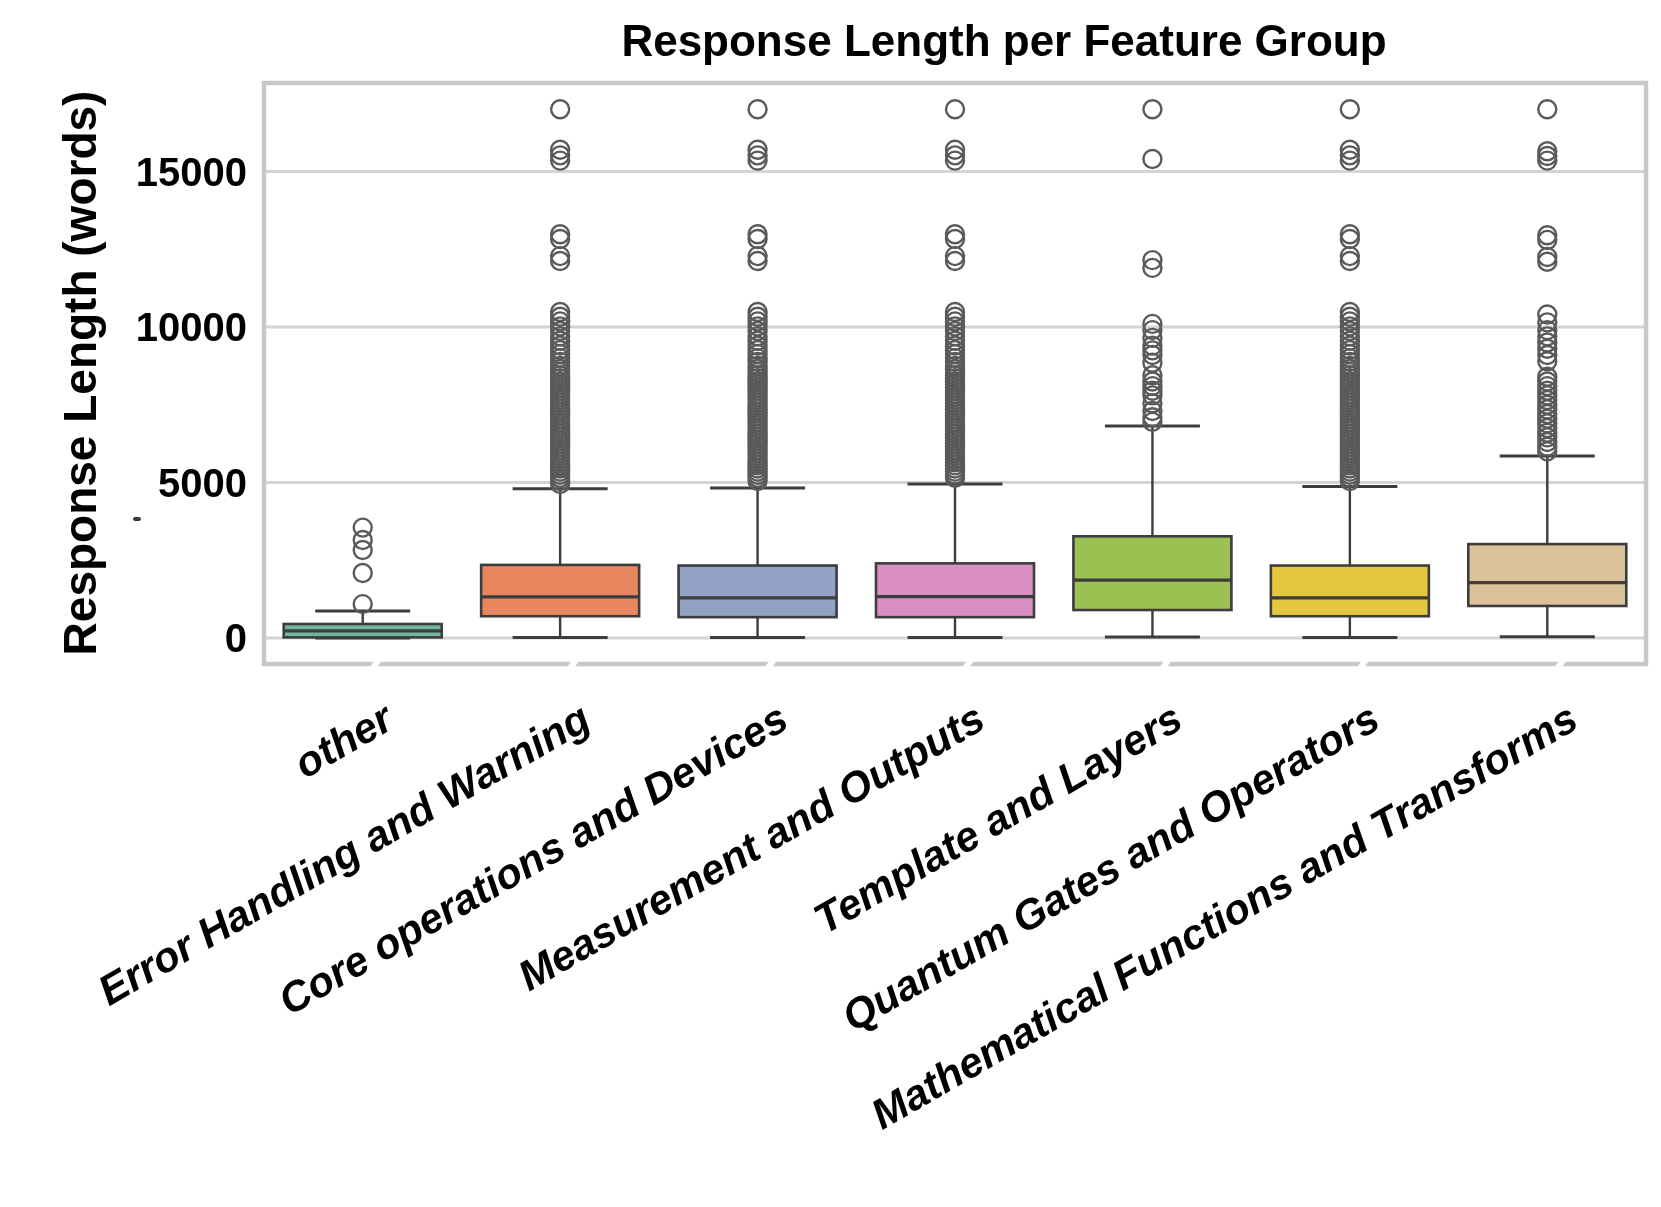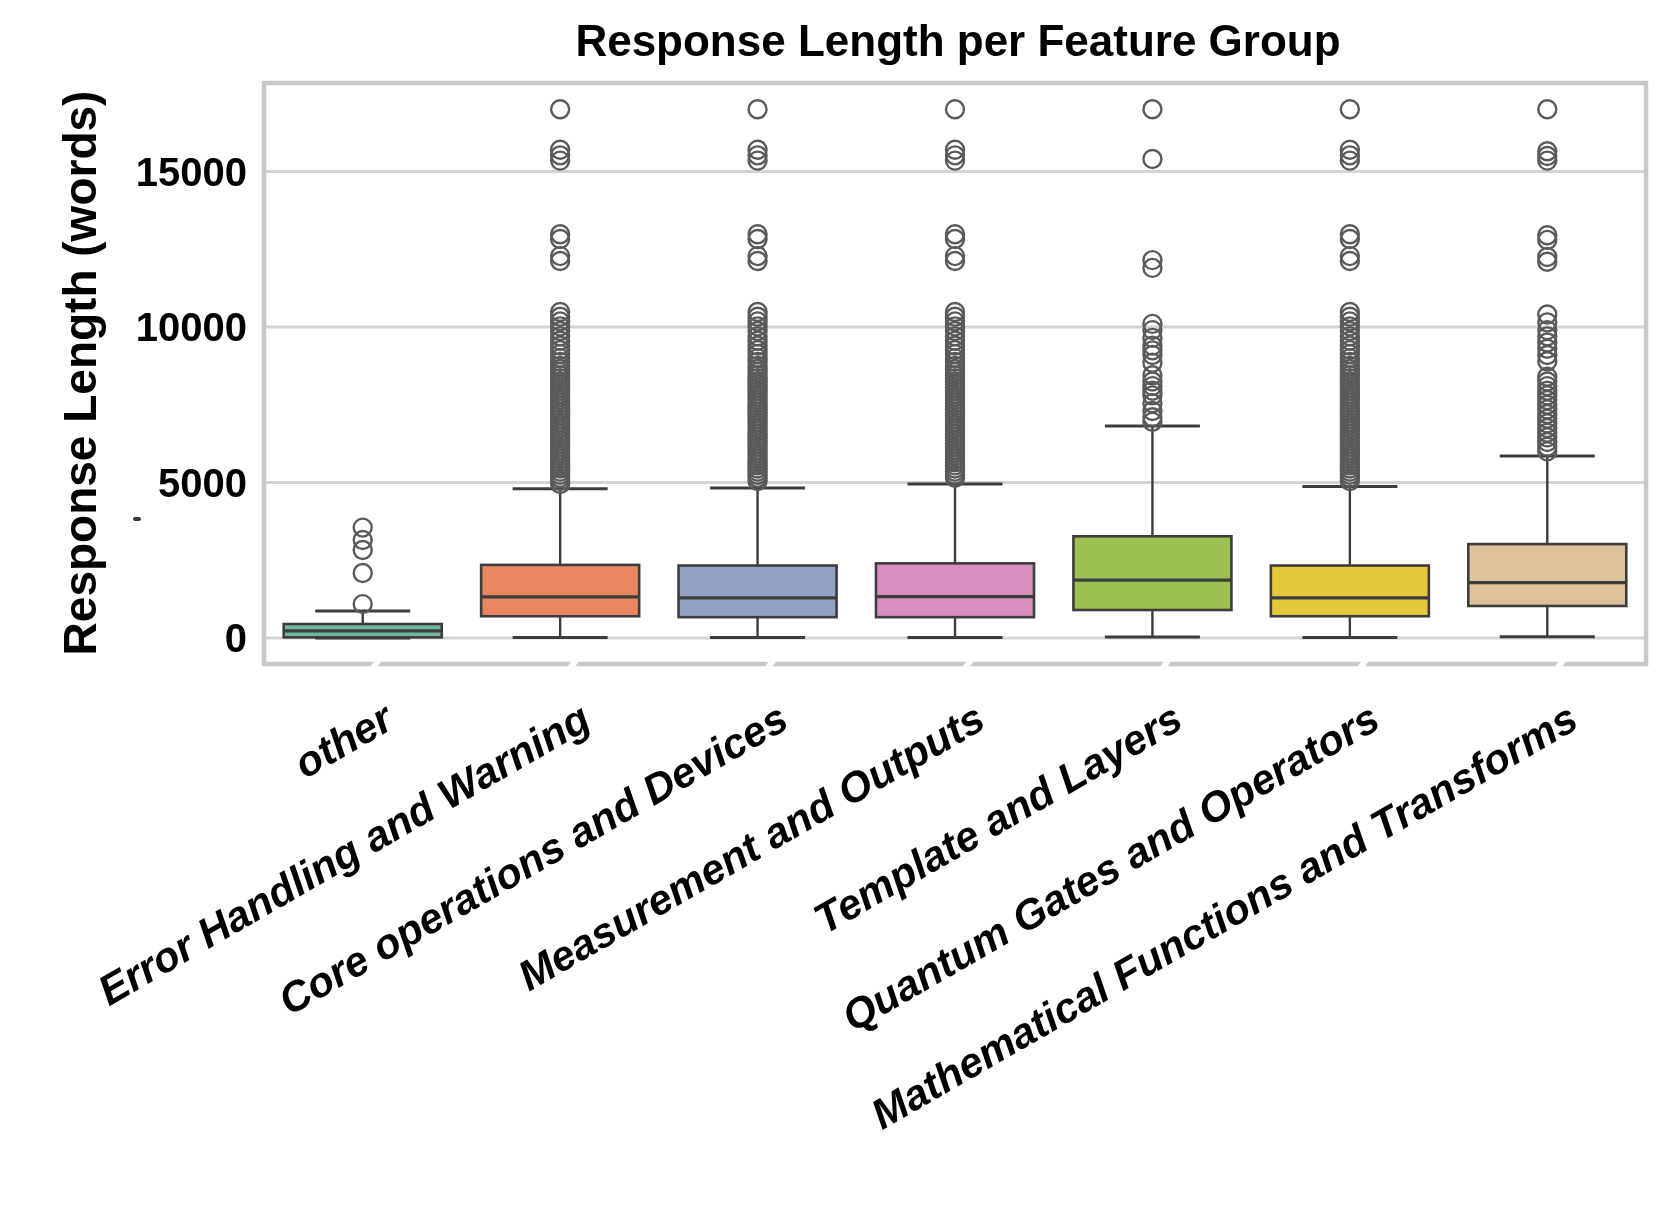--- a/index.html
+++ b/index.html
@@ -5,21 +5,21 @@
   html,body{margin:0;padding:0;background:#ffffff;}
   #figure{
     position:relative;
     width:1661px;height:1207px;
     background:#ffffff;
     font-family:"Liberation Sans", sans-serif;
     overflow:hidden;
   }
   #chart-title{
     position:absolute;
-    left:958px; top:16px;
+    left:1004px; top:16px;
     transform:translateX(-50%);
     font-size:44px; font-weight:bold; color:#000;
     white-space:nowrap;
   }
   #y-axis-label{
     position:absolute;
     left:80px; top:373px;
     transform:translate(-50%,-50%) rotate(-90deg);
     font-size:46px; font-weight:bold; color:#000;
     white-space:nowrap;

